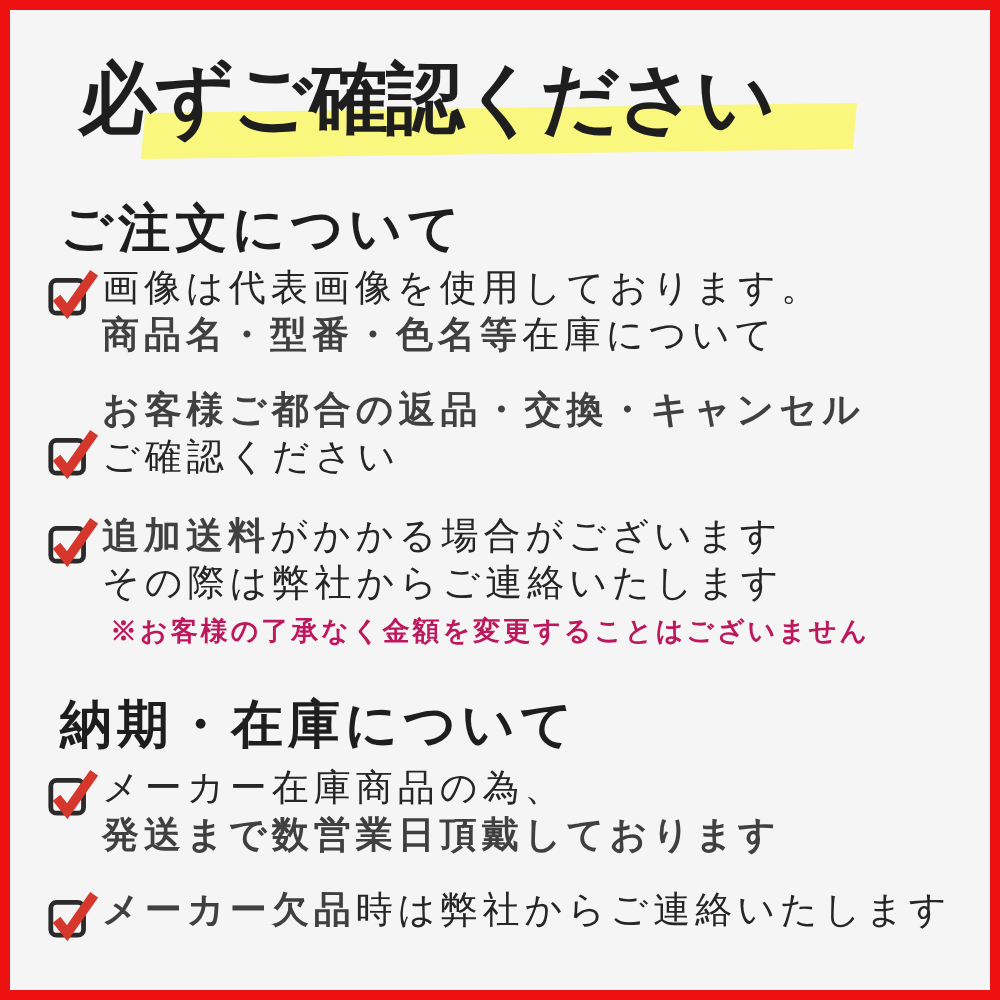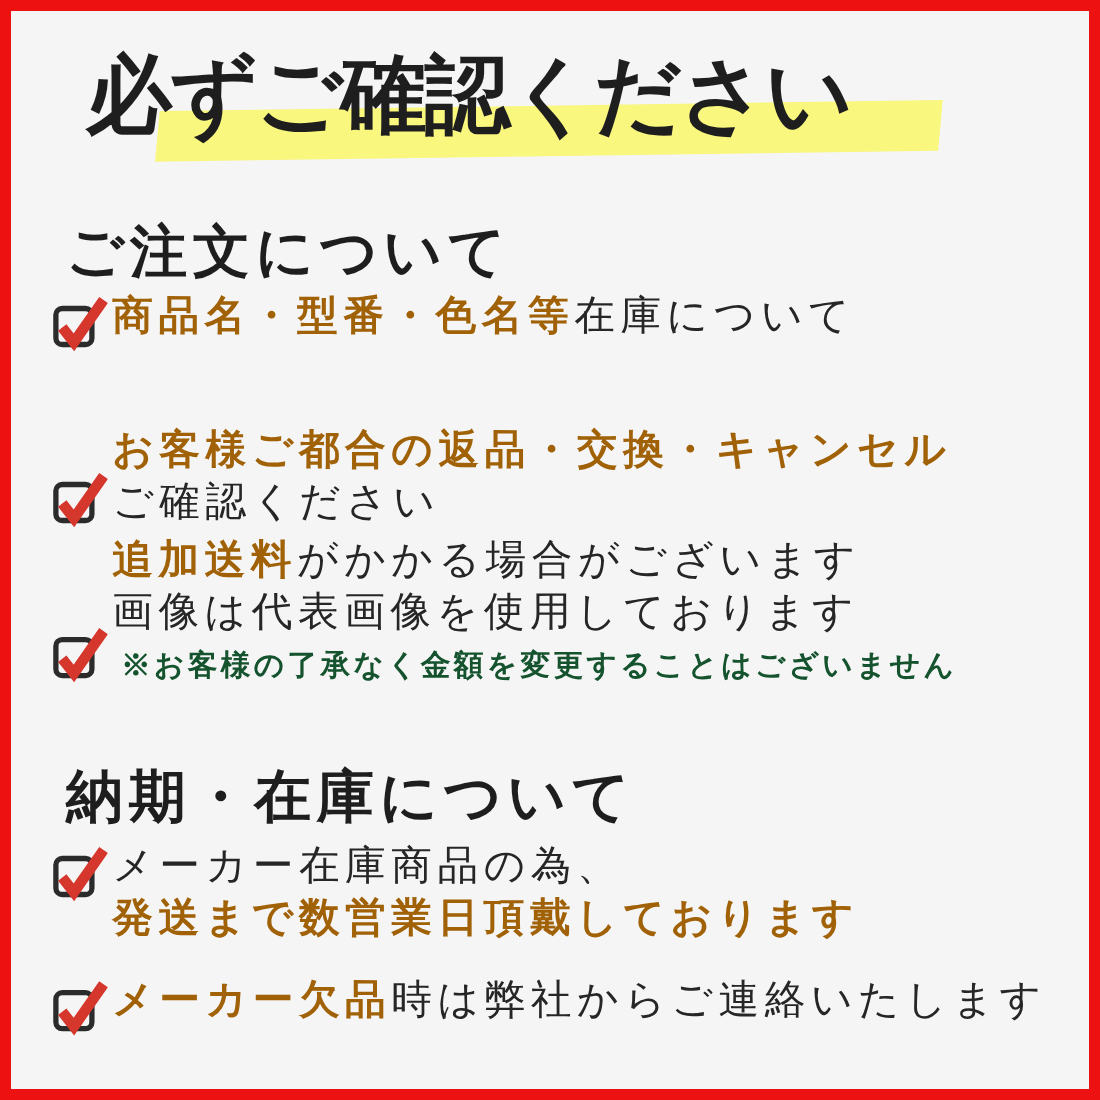--- a/index.html
+++ b/index.html
@@ -7,21 +7,21 @@
     position:relative;
     box-sizing:border-box;
     width:1000px; height:1000px;
     border:10px solid #ed1111;
     background:#f5f5f6;
     font-family:"Liberation Serif","DejaVu Serif",serif;
     color:#262626;
     overflow:hidden;
   }
   
-  .title-wrap { position:absolute; top:28px; left:0; width:832px; height:130px; text-align:center; }
+  .title-wrap { position:absolute; top:40px; left:0; width:832px; height:130px; text-align:center; }
   .hl {
     position:absolute; left:133px; top:58px; width:712px; height:46px;
     background:#f9f77e;
     transform:rotate(-0.8deg) skewX(-6deg);
     z-index:0;
   }
   .title {
     position:relative; z-index:1; margin:0;
     font-size:78px; font-weight:600; letter-spacing:-2px;
     line-height:1.25; color:#1e1e1e;
@@ -31,55 +31,58 @@
     position:absolute; left:38px; margin:12px;
     font-size:52px; font-weight:700; letter-spacing:5px;
     color:#1e1e1e; white-space:nowrap;
   }
   .sec-h.h1 { top:172px; }
   .sec-h.h2 { top:668px; }
   
   .item { position:absolute; left:36px; display:flex; align-items:flex-start; }
   .item.i1 { top:254px; }
   .item.i2 { top:376px;align-items:flex-end; }
-  .item.i3 { top:476px;align-items:flex-end; }
+  .item.i3 { top:502px; }
   .item.i4 { top:754px; }
   .item.i5 { top:876px; }
   .cbx { flex:0 0 auto; width:52px; height:56px; margin-top:0; }
   .txt { margin-left:4px; }
   .line {
     font-size:37px; line-height:47px; letter-spacing:5px;
     white-space:nowrap; color:#262626;
   }
-  .seg-red { color:#a16207; font-weight:700; }
+  .seg-red { color:#404040; font-weight:700; }
   .seg-blk { color:#262626; font-weight:400; }
   .note {
     margin-top:9px; margin-left:8px;
     font-size:27px; line-height:32px; letter-spacing:3px;
-    color:#14532d; font-weight:600; white-space:nowrap;
+    color:#be185d; font-weight:600; white-space:nowrap;
   }
 </style>
 </head>
 <body>
 
 <div class="frame">
 
   <div class="title-wrap">
     <span class="hl"></span>
     <h1 class="title">必ずご確認ください</h1>
   </div>
 
   <h2 class="sec-h h1">ご注文について</h2>
 
   <div class="item i1">
     <svg class="cbx" viewBox="0 0 54 56">
       <rect x="5" y="16" width="34" height="34" rx="6" fill="none" stroke="#2b2b2b" stroke-width="5"></rect>
       <path d="M11 34 L22 48 L50 8" fill="none" stroke="#d6372c" stroke-width="10" stroke-linecap="butt" stroke-linejoin="miter"></path>
     </svg>
     <div class="txt">
+      <div class="line">
+        <span class="seg-blk">画像は代表画像を使用しております。</span>
+      </div>
       <div class="line">
         <span class="seg-red">商品名・型番・色名等</span><span class="seg-blk">在庫について</span>
       </div>
     </div>
   </div>
 
   <div class="item i2">
     <svg class="cbx" viewBox="0 0 54 56">
       <rect x="5" y="16" width="34" height="34" rx="6" fill="none" stroke="#2b2b2b" stroke-width="5"></rect>
       <path d="M11 34 L22 48 L50 8" fill="none" stroke="#d6372c" stroke-width="10" stroke-linecap="butt" stroke-linejoin="miter"></path>
@@ -97,21 +100,21 @@
   <div class="item i3">
     <svg class="cbx" viewBox="0 0 54 56">
       <rect x="5" y="16" width="34" height="34" rx="6" fill="none" stroke="#2b2b2b" stroke-width="5"></rect>
       <path d="M11 34 L22 48 L50 8" fill="none" stroke="#d6372c" stroke-width="10" stroke-linecap="butt" stroke-linejoin="miter"></path>
     </svg>
     <div class="txt">
       <div class="line">
         <span class="seg-red">追加送料</span><span class="seg-blk">がかかる場合がございます</span>
       </div>
       <div class="line">
-        <span class="seg-blk">画像は代表画像を使用しております</span>
+        <span class="seg-blk">その際は弊社からご連絡いたします</span>
       </div>
       <div class="note">※お客様の了承なく金額を変更することはございません</div>
     </div>
   </div>
 
   <h2 class="sec-h h2">納期・在庫について</h2>
 
   <div class="item i4">
     <svg class="cbx" viewBox="0 0 54 56">
       <rect x="5" y="16" width="34" height="34" rx="6" fill="none" stroke="#2b2b2b" stroke-width="5"></rect>

